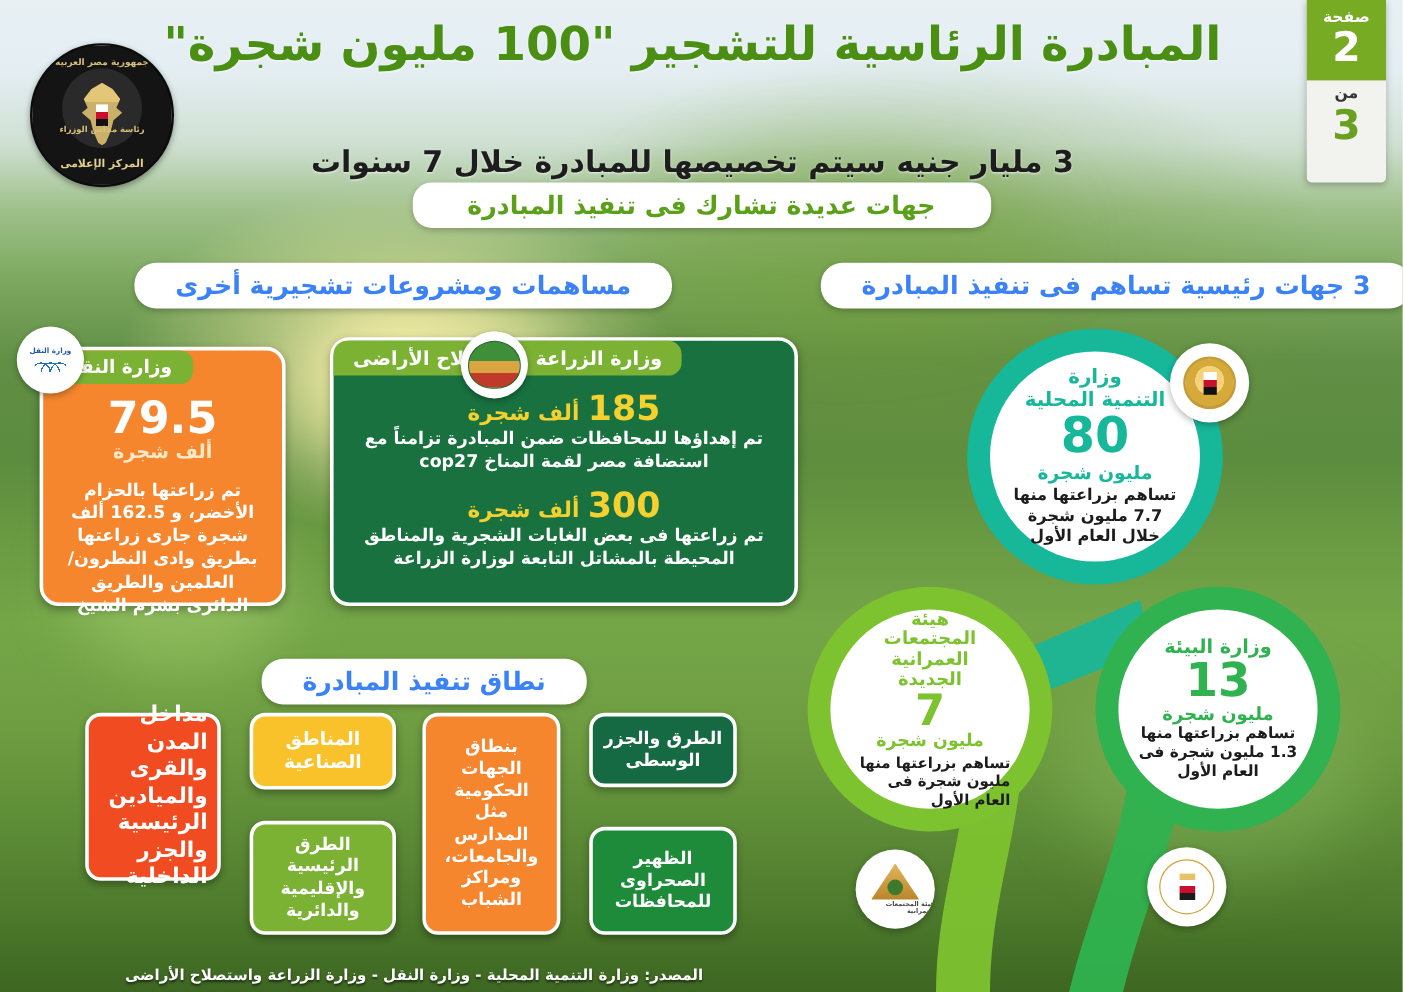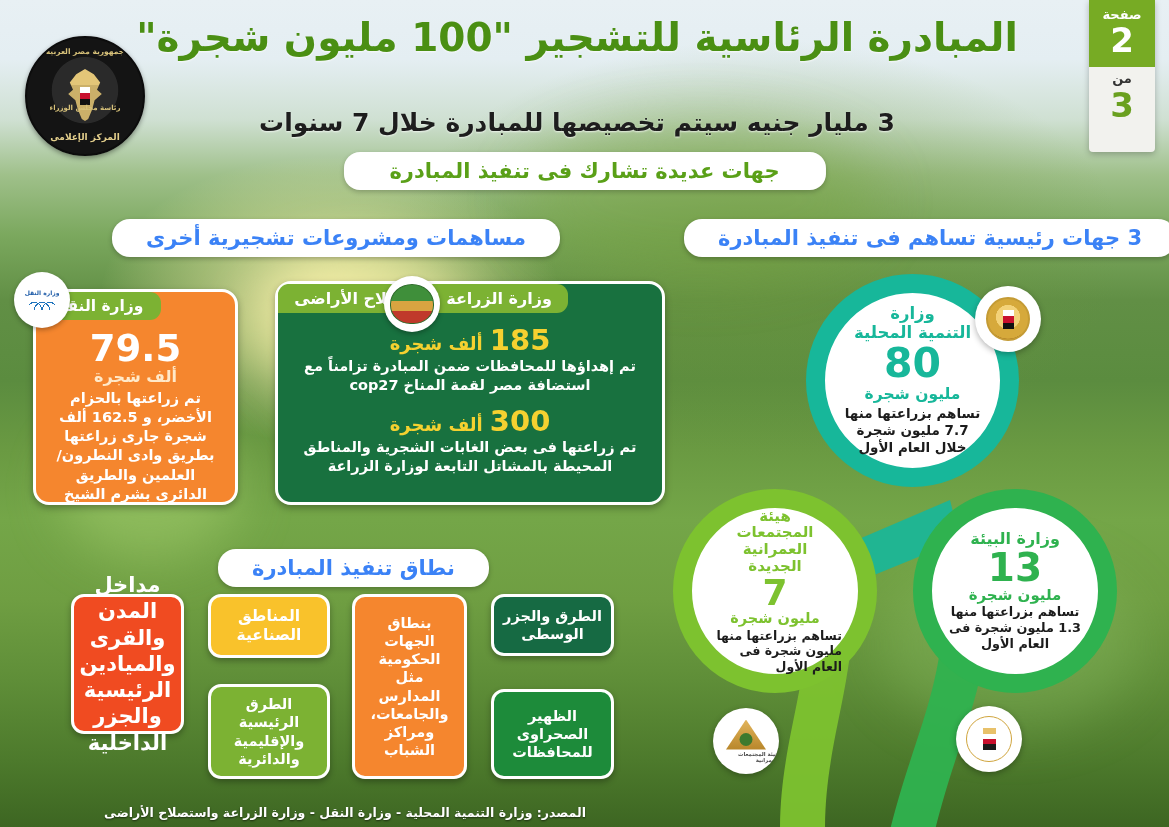--- a/index.html
+++ b/index.html
@@ -76,21 +76,21 @@
     width: 10px; height: 18px;
     background: linear-gradient(to bottom, #fff 0 33%, #c8102e 33% 66%, #111 66% 100%);
   }
   #title-main {
     position: absolute; top: 16px; right: 132px; width: 920px;
     text-align: center; font-size: 39px; font-weight: bold;
     color: #4a8f13; line-height: 1.15; direction: rtl;
     text-shadow: 0 1px 2px rgba(255,255,255,.75);
   }
   #title-sub {
-    position: absolute; top: 108px; right: 132px; width: 920px;
+    position: absolute; top: 120px; right: 132px; width: 920px;
     text-align: center; font-size: 25px; font-weight: bold;
     color: #1d1d1d; direction: rtl;
     text-shadow: 0 1px 2px rgba(255,255,255,.7);
   }
   #header-pill {
     position: absolute; top: 152px; left: 50%; transform: translateX(-50%);
     background: #fff; color: #5aa018; font-weight: bold; font-size: 21px;
     padding: 7px 46px; border-radius: 16px; direction: rtl;
     box-shadow: 0 2px 5px rgba(0,0,0,.22);
   }
@@ -240,21 +240,21 @@
   .connector { position: absolute; z-index: 14; }
 
   
   .scope {
     position: absolute; border-radius: 13px; direction: rtl;
     border: 3px solid #fff; box-shadow: 0 3px 6px rgba(0,0,0,.3);
     color: #fff; font-weight: bold; text-align: center;
     display: flex; align-items: center; justify-content: center;
     padding: 6px 8px; line-height: 1.25; z-index: 18;
   }
-  #scope-0 { top: 594px; left: 71px;  width: 113px; height: 140px; background: #f04b21; font-size: 21px; }
+  #scope-0 { top: 594px; left: 71px;  width: 113px; height: 140px; background: #f04b21; font-size: 18px; text-align: right; }
   #scope-1 { top: 594px; left: 208px; width: 122px; height: 64px;  background: #f9c22b; font-size: 15.5px; }
   #scope-2 { top: 684px; left: 208px; width: 122px; height: 95px;  background: #7cb233; font-size: 14.5px; }
   #scope-3 { top: 594px; left: 352px; width: 115px; height: 185px; background: #f5862e; font-size: 14.5px; }
   #scope-4 { top: 594px; left: 491px; width: 123px; height: 62px;  background: #166a43; font-size: 14.5px; }
   #scope-5 { top: 689px; left: 491px; width: 123px; height: 90px;  background: #1d8b3a; font-size: 14.5px; }
 
   #source-line {
     position: absolute; top: 805px; left: 0; width: 690px;
     text-align: center; direction: rtl; color: #fff;
     font-size: 12.5px; font-weight: bold; z-index: 25;
@@ -336,21 +336,21 @@
   </div>
   <div class="circ-logo" id="logo-env">
     <div class="seal-white"></div>
   </div>
 
   <div class="card" id="card-transport">
     <div class="card-head">وزارة النقل</div>
     <div class="card-body">
       <div class="big-num card-transport-num">79.5</div>
       <div class="unit-line" style="color:#ffe9c9;">ألف شجرة</div>
-      <div class="desc-line" style="margin-top:3px;">تم زراعتها بالحزام الأخضر، و 162.5 ألف شجرة جارى زراعتها بطريق وادى النطرون/العلمين والطريق الدائرى بشرم الشيخ</div>
+      <div class="desc-line" style="margin-top:14px;">تم زراعتها بالحزام الأخضر، و 162.5 ألف شجرة جارى زراعتها بطريق وادى النطرون/العلمين والطريق الدائرى بشرم الشيخ</div>
     </div>
   </div>
   <div class="card-logo" id="logo-transport">
     <div style="display:flex;flex-direction:column;align-items:center;">
       <div class="mini-logo-txt">وزارة النقل</div>
       <div class="wave"></div>
     </div>
   </div>
 
   <div class="card" id="card-agri">

